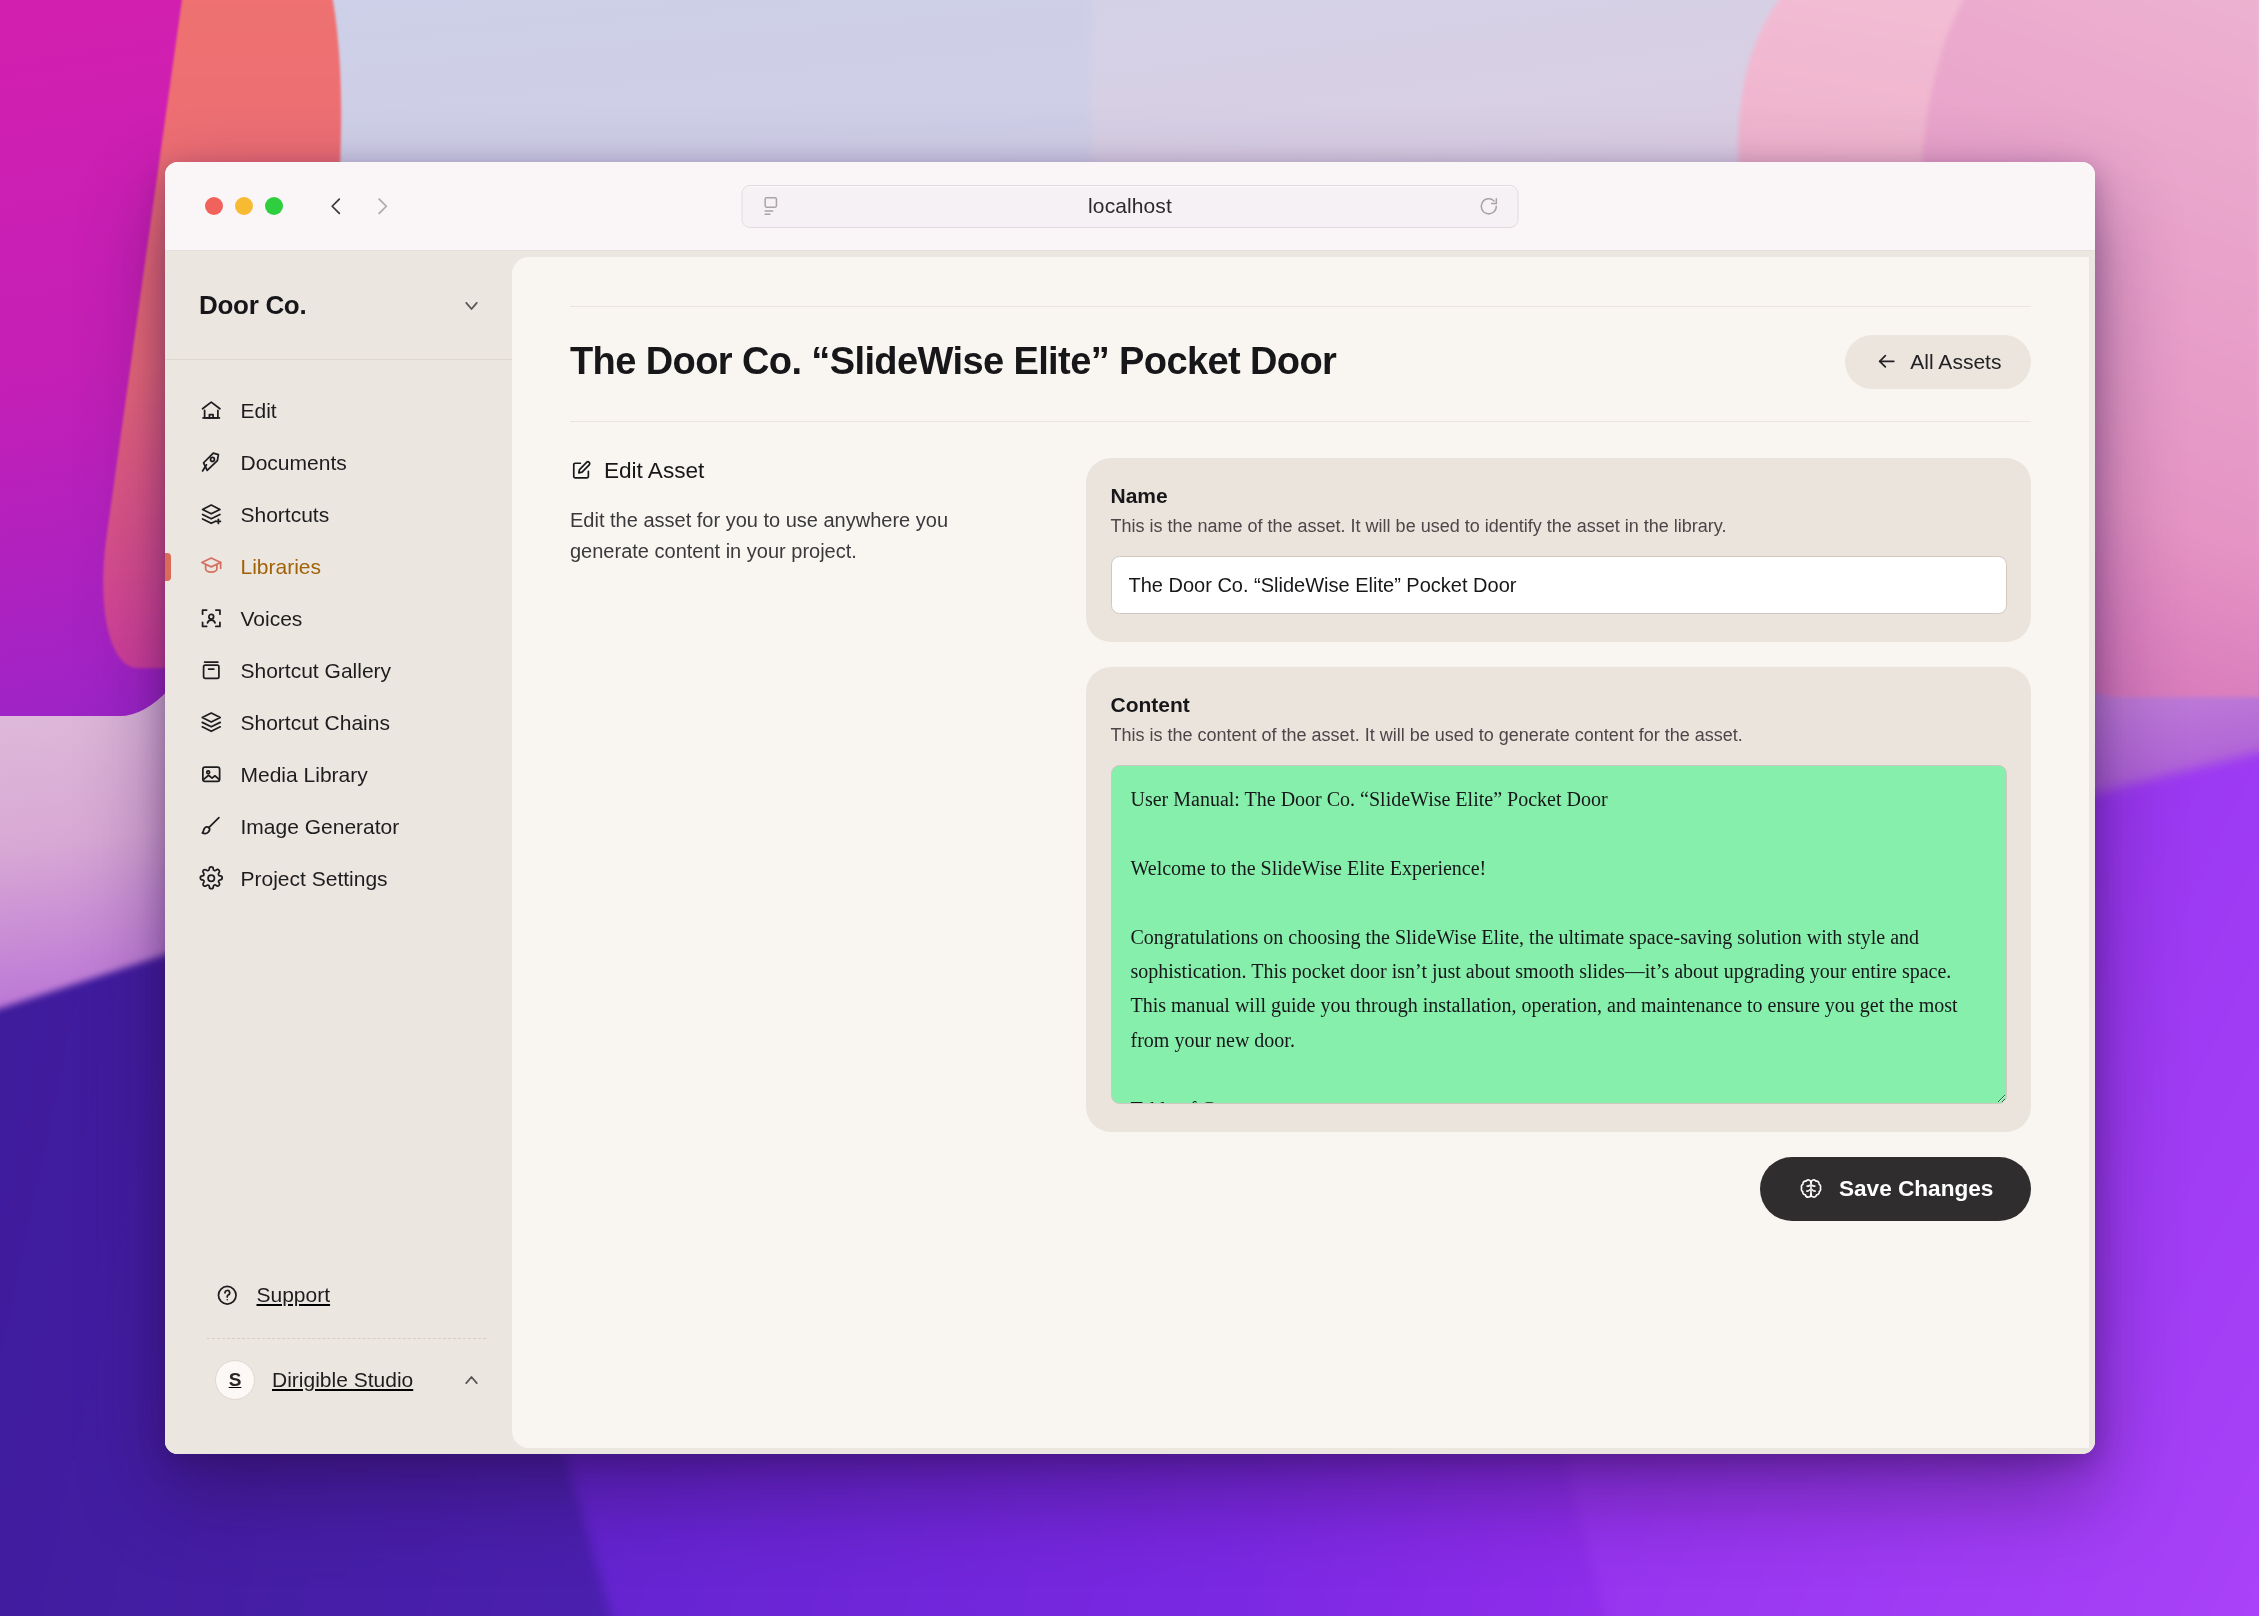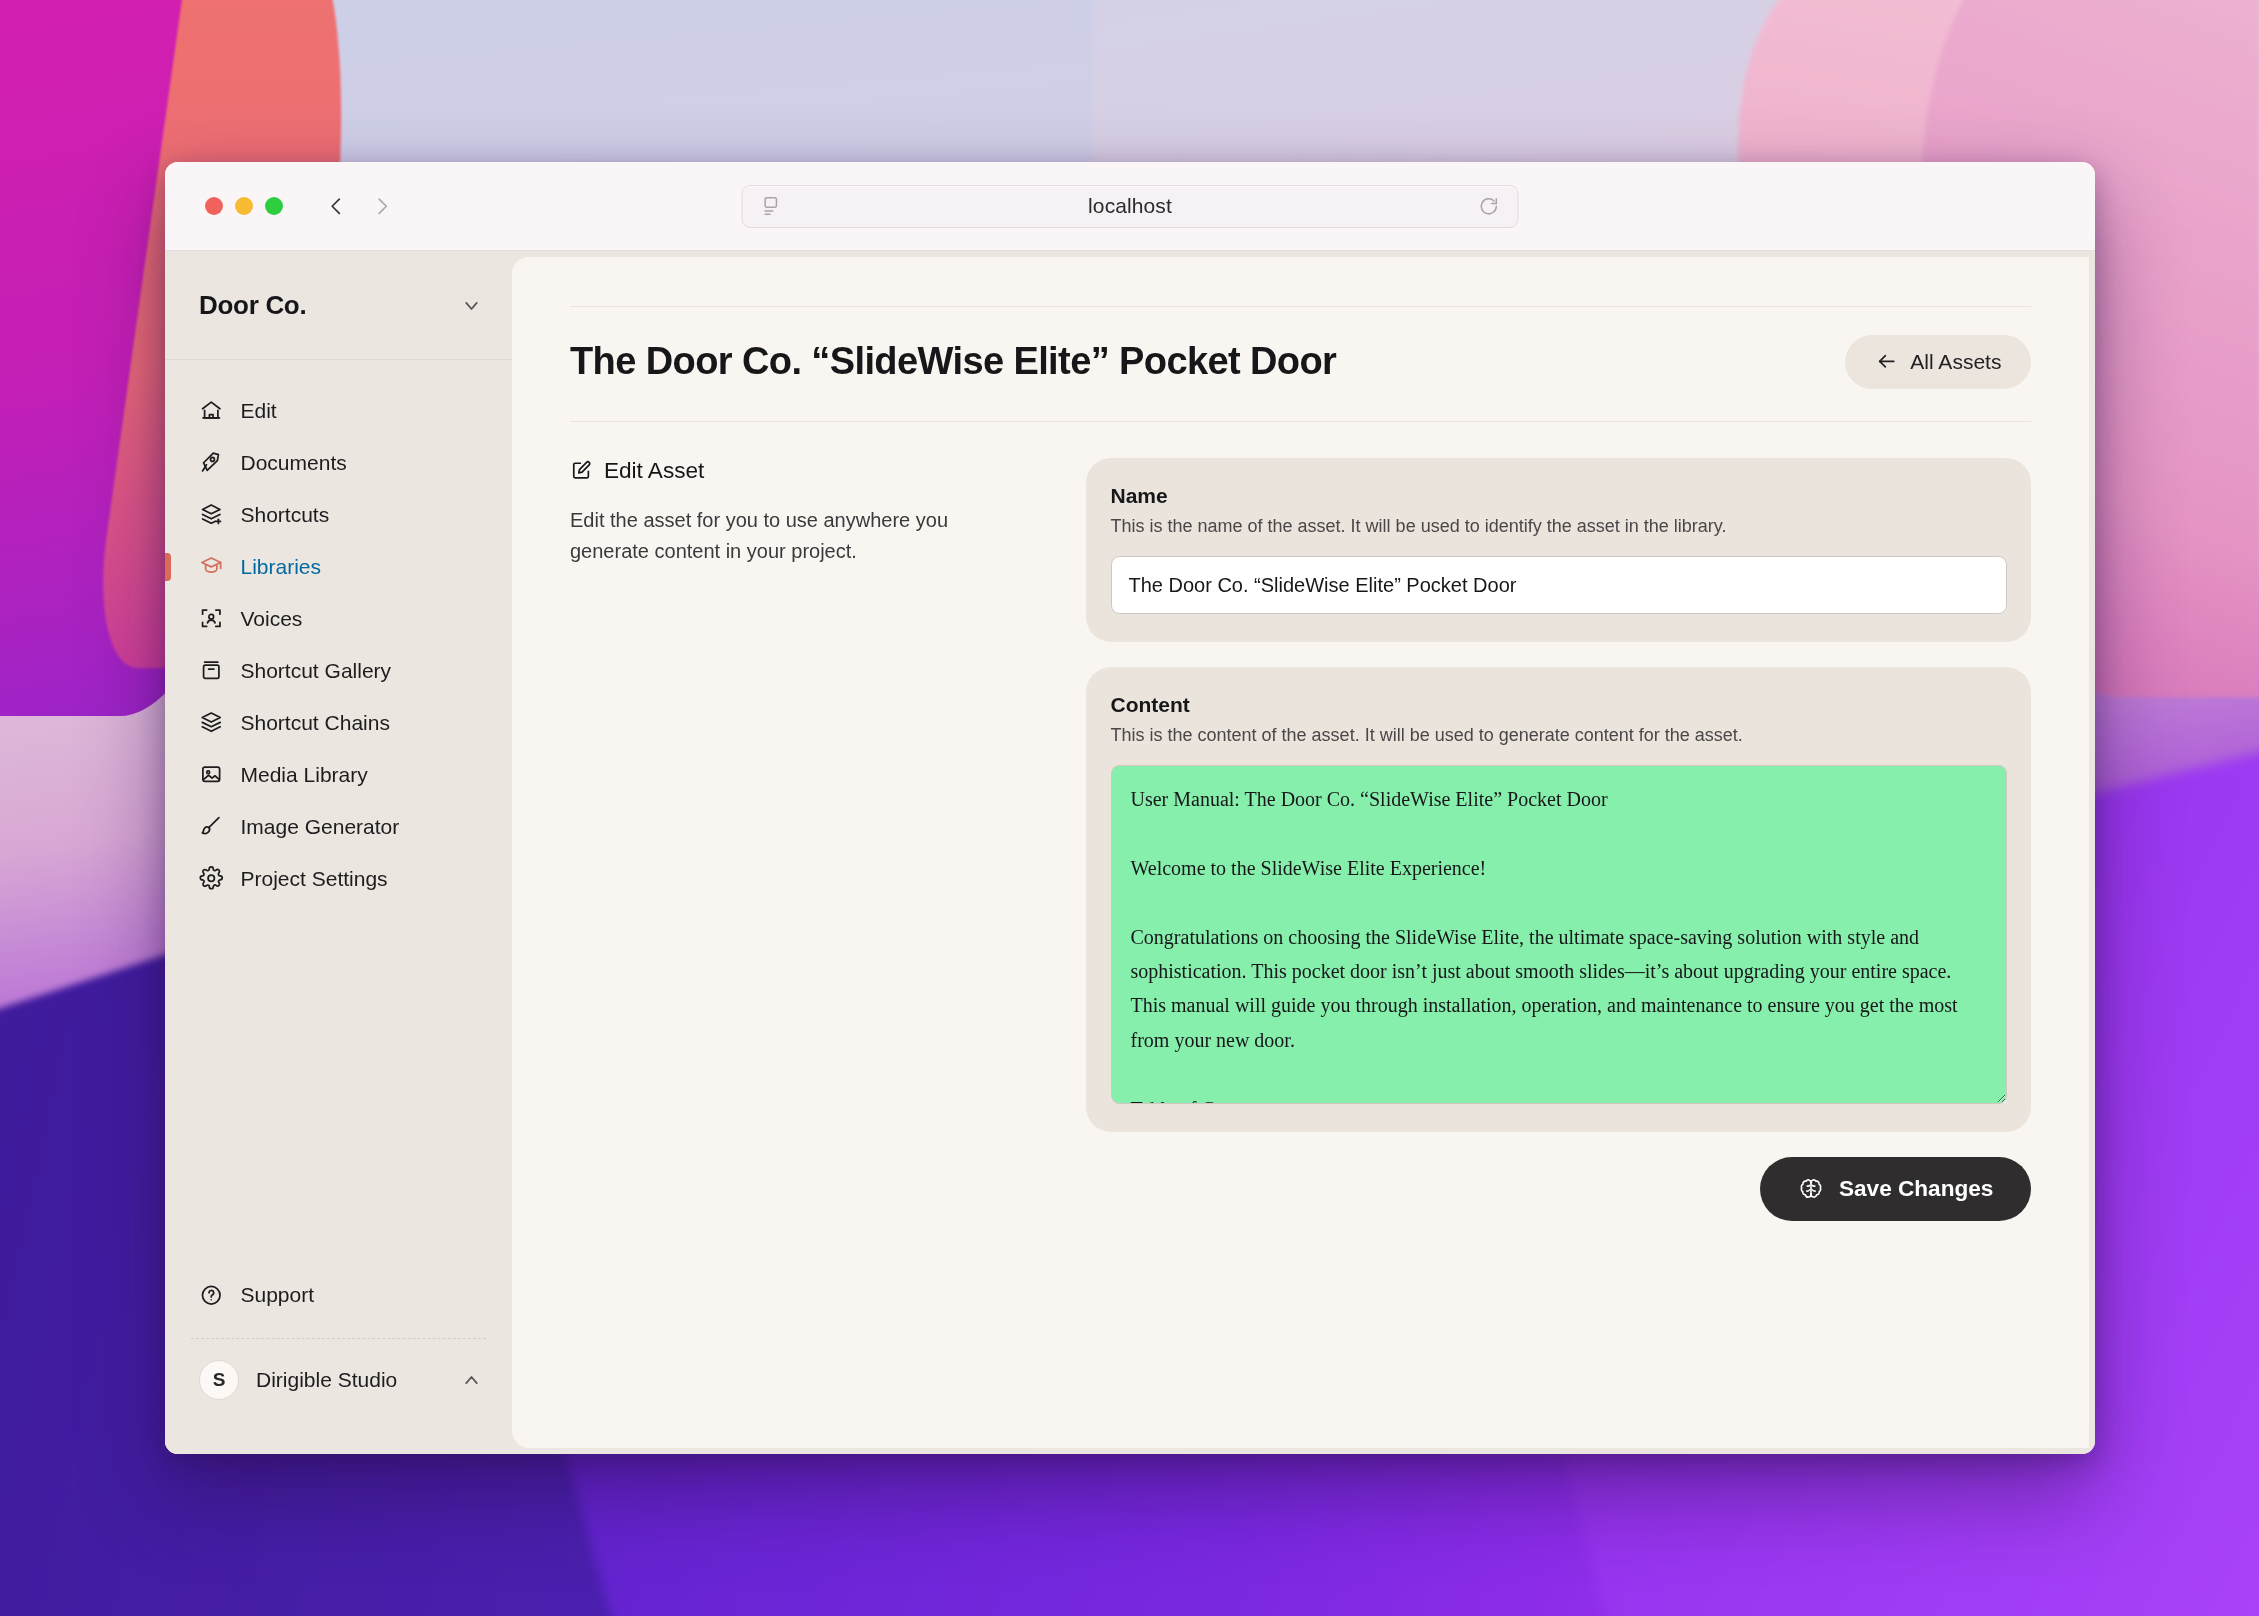--- a/index.html
+++ b/index.html
@@ -183,32 +183,33 @@
     align-items: center;
     gap: 17px;
     height: 52px;
     padding: 0 30px 0 34px;
     color: #1d1c1f;
     font-size: 21px;
     cursor: pointer;
     position: relative;
   }
   .sb-item .ic { width: 24.5px; height: 24.5px; flex: 0 0 24.5px; display: block; }
-  .sb-item.active { color: #0369a1; }
+  .sb-item.active { color: #a16207; }
   .sb-item.active .ic { color: #d4705f; }
   .active-indicator {
     position: absolute;
     left: 0; top: 12.2px;
     width: 5.6px; height: 28px;
     background: #d96c58;
     border-radius: 0 3.8px 3.8px 0;
   }
 
   .sb-support {
-    padding: 0 0 26px 0;
+    padding: 0 0 26px 16px;
+    text-decoration: underline;
   }
   .sb-divider {
     border-top: 0.9px dashed #d6cdc6;
     margin: 17px 26px 0 26px;
   }
   .sb-user {
     display: flex;
     align-items: center;
     gap: 17px;
     padding: 21px 30px 28px 34px;

